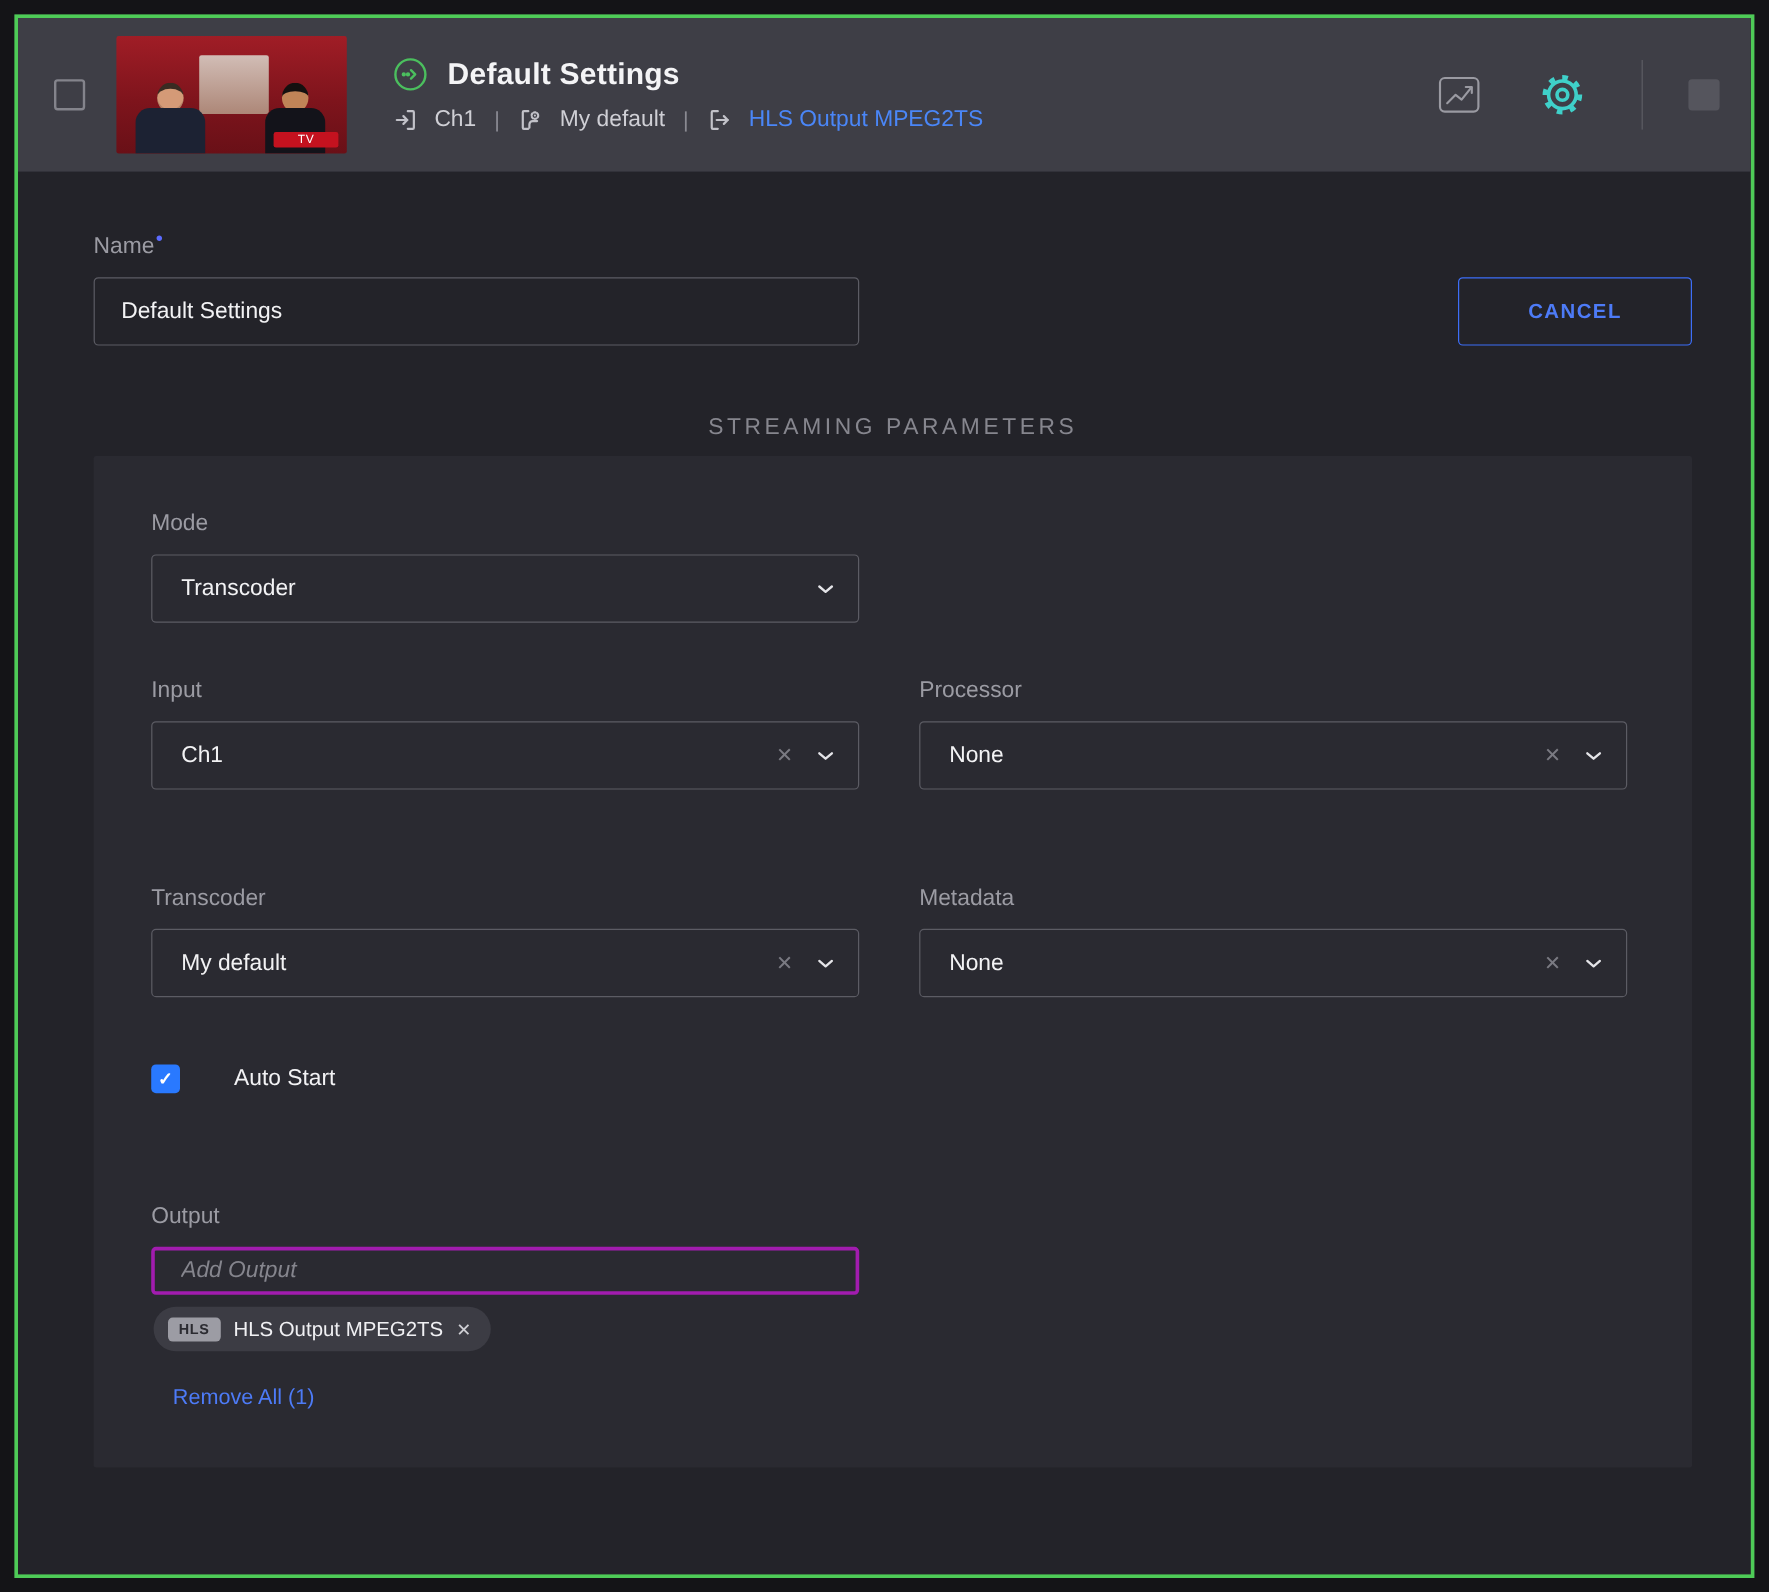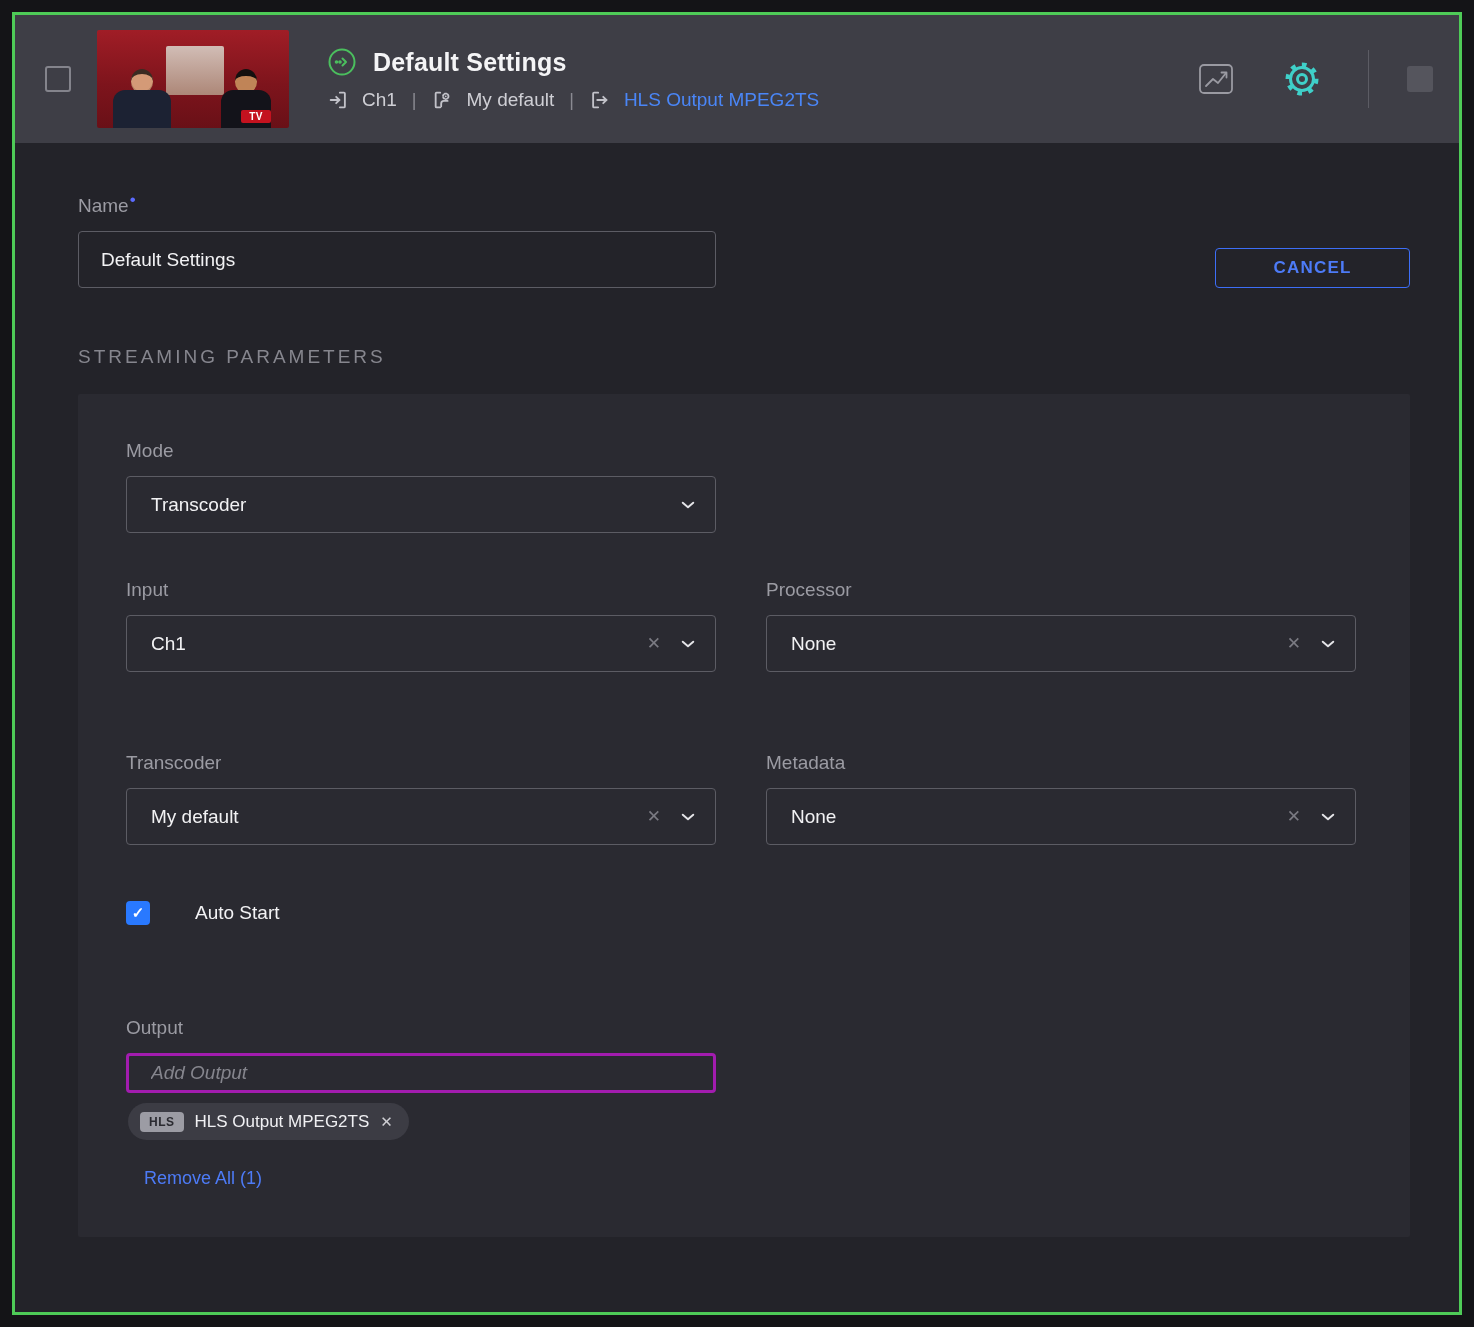--- a/index.html
+++ b/index.html
@@ -17,21 +17,21 @@
            background:linear-gradient(180deg,#a01d26 0%, #7e141c 55%, #691017 100%); cursor:pointer; }
   .thumb .screen { position:absolute; left:36%; top:16%; width:30%; height:50%; background:linear-gradient(180deg,#d8cfc6,#b39482); border-radius:2px; opacity:.9; }
   .anchor { position:absolute; bottom:0; display:flex; flex-direction:column; align-items:center; }
   .anchor-left { left:16px; }
   .anchor-right { right:18px; }
   .anchor .head { width:22px; height:24px; border-radius:50% 50% 46% 46%; background:#d49a77; }
   .anchor-left .head { box-shadow:inset 0 -2px 0 rgba(0,0,0,.15); border-top:5px solid #3a2b22; }
   .anchor-right .head { border-top:7px solid #14100f; background:#c08457; }
   .anchor .body { width:58px; height:38px; margin-top:-3px; background:#1c2233; border-radius:12px 12px 0 0; }
   .anchor-right .body { width:50px; background:#13131a; }
-  .tv-logo { position:absolute; right:18px; bottom:5px; background:#c4121f; color:#fff; font-size:10px; font-weight:bold; padding:1px 8px; border-radius:2px; letter-spacing:.5px; }
+  .tv-logo { position:absolute; right:7px; bottom:5px; background:#c4121f; color:#fff; font-size:10px; font-weight:normal; padding:1px 20px; border-radius:2px; letter-spacing:.5px; }
 
   .hdr-main { margin-left:38px; display:flex; flex-direction:column; justify-content:center; }
   .title-row { display:flex; align-items:center; gap:16px; }
   .job-icon { width:30px; height:30px; color:#4bbf5e; display:inline-flex; }
   .page-title { color:#f4f4f6; font-size:25px; font-weight:bold; letter-spacing:.2px; }
   .breadcrumb { display:flex; align-items:center; gap:13px; margin-top:12px; }
   .bc-icon { width:22px; height:22px; color:#c2c2c9; display:inline-flex; flex:0 0 auto; }
   .bc-text { color:#cfcfd5; font-size:19px; }
   .bc-sep { color:#8a8a92; font-size:18px; margin:0 2px; }
   .bc-link { color:#4a86f7; font-size:19px; text-decoration:none; cursor:pointer; }
@@ -43,26 +43,26 @@
   .hdr-square { width:26px; height:26px; background:#55555d; border-radius:3px; cursor:pointer; }
 
   
   .main { flex:1; padding:0 49px 0 63px; overflow:hidden; }
   .name-row { margin-top:52px; display:flex; align-items:flex-end; }
   .field-label { display:block; color:#9b9ba3; font-size:19px; margin-bottom:14px; }
   .req-dot { color:#5b6bff; font-size:17px; vertical-align:super; line-height:0; margin-left:1px; }
   .name-input { width:638px; height:57px; background:transparent; border:1px solid #5c5c64; border-radius:4px;
                 color:#f2f2f4; font-size:19px; padding:0 22px; font-family:"Liberation Sans", sans-serif; outline:none; }
   .btns { margin-left:auto; display:flex; gap:22px; }
-  .btn { height:40px; border-radius:4px; font-size:17px; font-weight:bold; letter-spacing:1.2px; cursor:pointer;
+  .btn { height:57px; border-radius:4px; font-size:17px; font-weight:bold; letter-spacing:1.2px; cursor:pointer;
          font-family:"Liberation Sans", sans-serif; }
   .btn-cancel { width:195px; background:transparent; border:1px solid #3d6ef7; color:#4d7bf7; }
   .btn-apply { width:197px; background:#3d6ef7; border:1px solid #3d6ef7; color:#ffffff; }
 
-  .section-title { margin-top:58px; margin-bottom:26px; color:#86868e; font-size:19px; letter-spacing:3px; }
+  .section-title { margin-top:58px; margin-bottom:12px; color:#86868e; font-size:19px; letter-spacing:3px;text-align:center; }
 
   .panel { background:#2a2a31; border-radius:2px; padding:46px 55px 48px 48px; }
   .grid-row { display:flex; column-gap:50px; }
   .col { width:590px; flex:0 0 590px; }
   .select { height:57px; border:1px solid #5c5c64; border-radius:4px; display:flex; align-items:center;
             padding:0 18px 0 24px; cursor:pointer; background:transparent; }
   .select-value { flex:1; color:#f2f2f4; font-size:19px; }
   .clear-icon { color:#7a7a82; font-size:17px; margin-right:18px; cursor:pointer; }
   .chev { width:18px; height:18px; color:#e4e4e8; display:inline-flex; }
 

